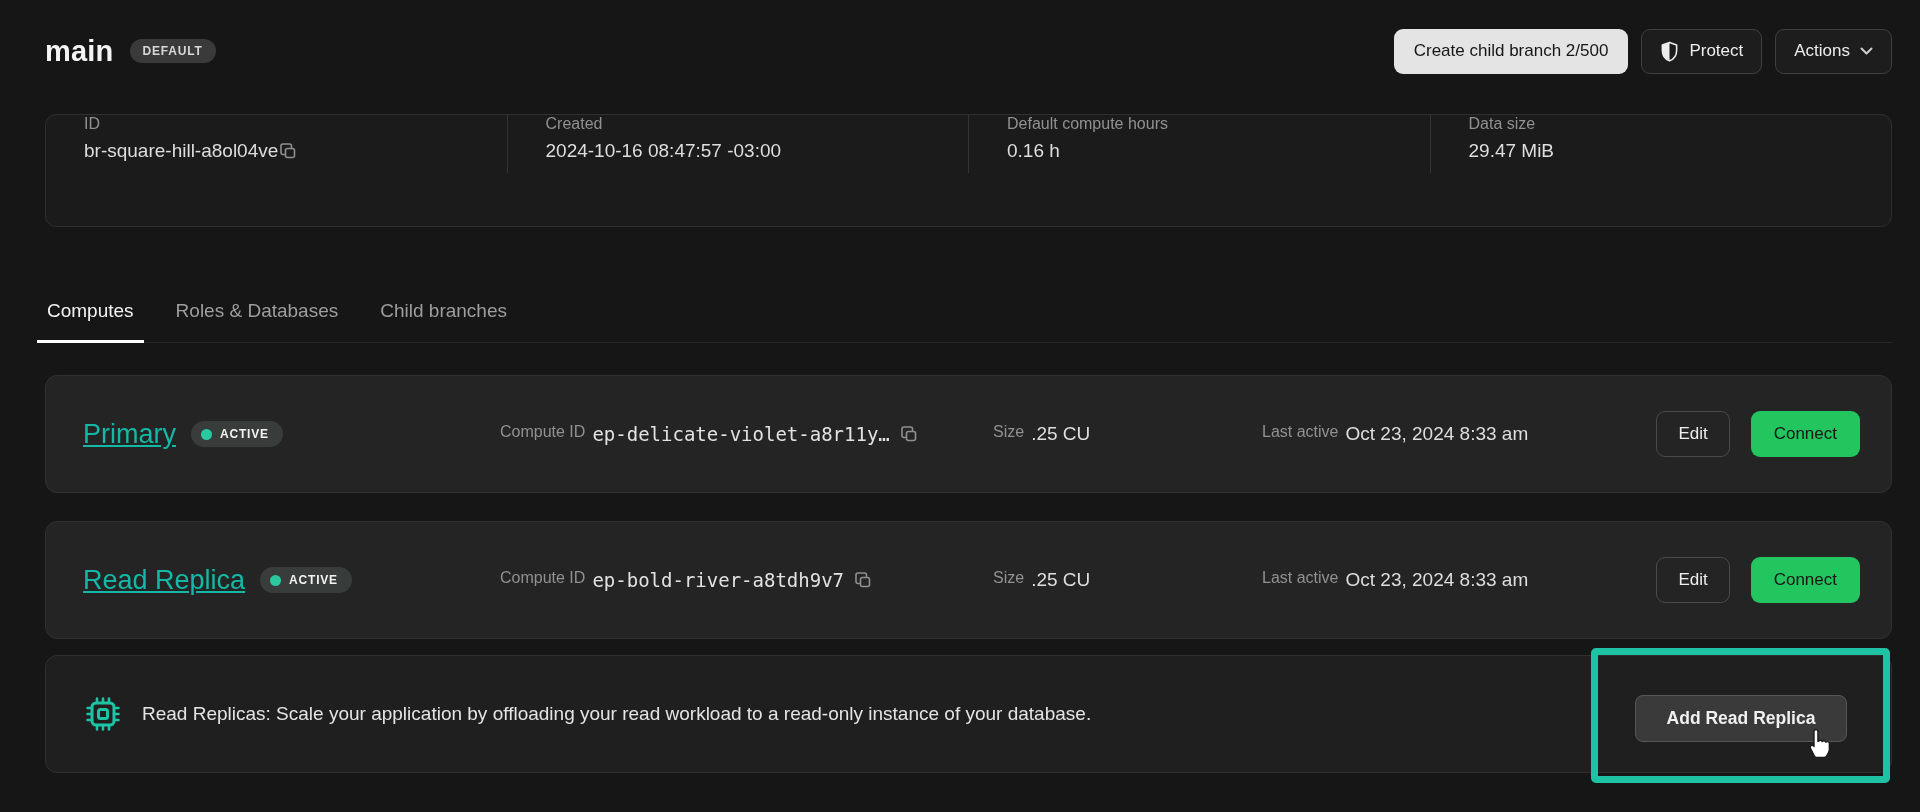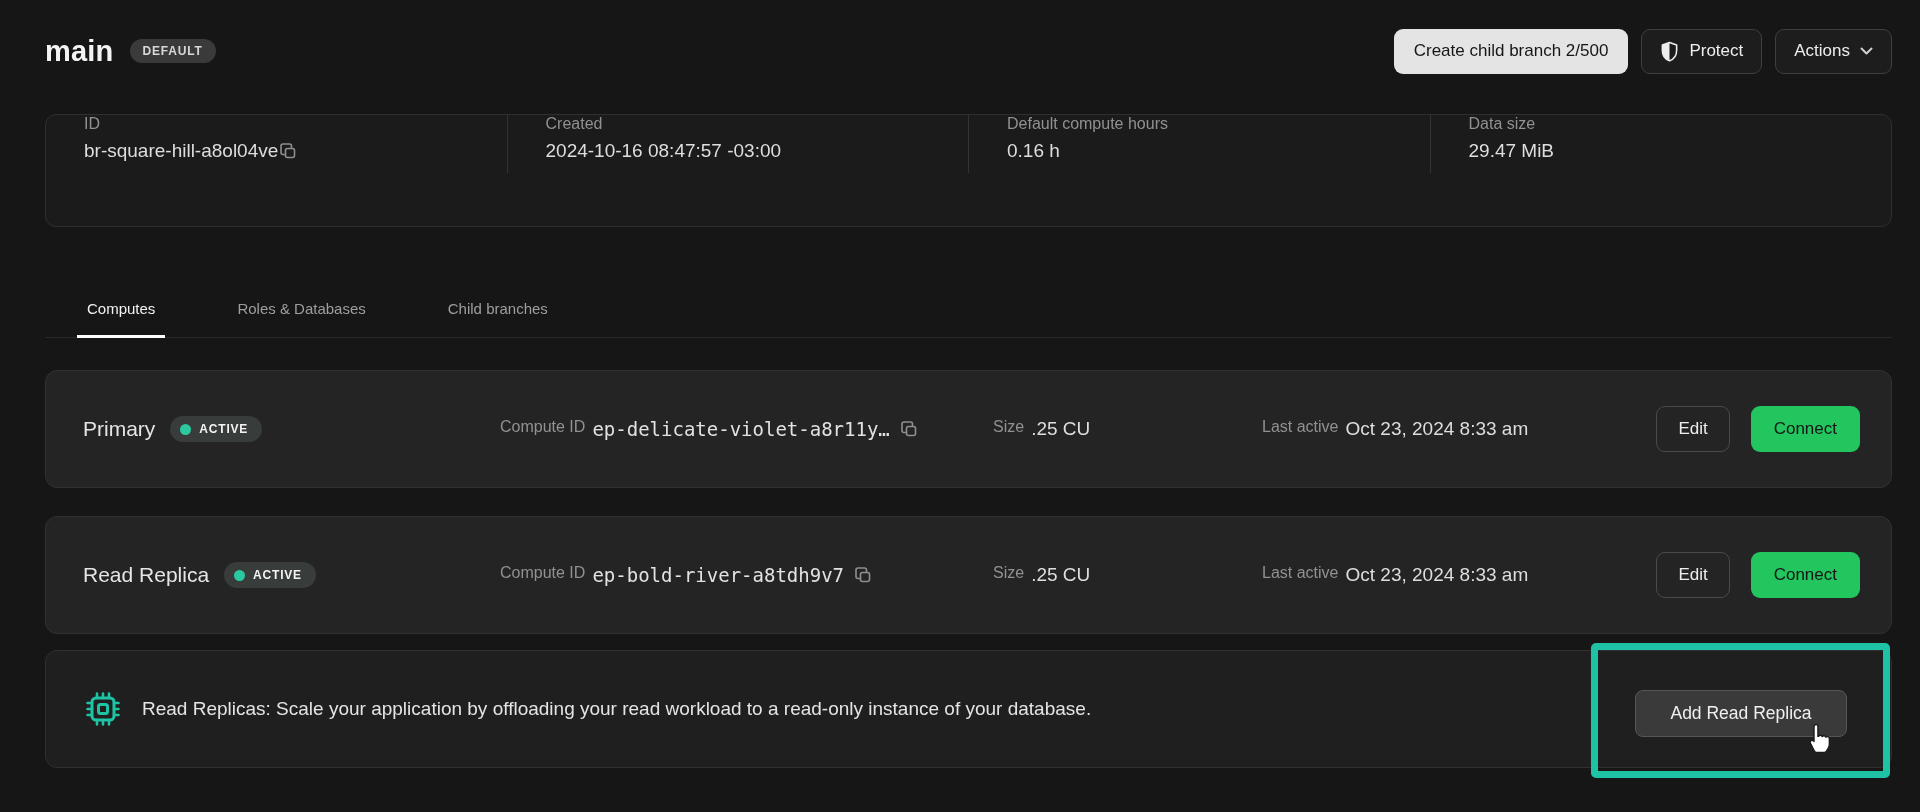--- a/index.html
+++ b/index.html
@@ -38,35 +38,35 @@
   }
   .info-col { flex:1; display:flex; flex-direction:column; gap:7px; min-width:0; }
   .info-divider { width:1px; height:58px; background:#333; margin-right:38px; flex:none; }
   .field-label { font-size:16px; color:#919191; }
   .field-value { font-size:19px; color:#dedede; display:flex; align-items:center; }
 
   .copy-icon { display:inline-flex; color:#8f8f8f; cursor:pointer; flex:none; }
 
   
   .tabs { margin-top:73px; display:flex; gap:38px; border-bottom:1px solid #282828; }
-  .tab { font-size:15px; color:#9e9e9e; padding:0 2px 20px 2px; cursor:pointer; position:relative;margin-left:40px; }
+  .tab { font-size:19px; color:#9e9e9e; padding:0 2px 20px 2px; cursor:pointer; position:relative; }
   .tab.active { color:#f2f2f2; font-weight:500; }
   .tab.active::after {
     content:""; position:absolute; left:-8px; right:-8px; bottom:-1px; height:3px; background:#fff;
   }
 
   
   .compute-row {
     margin-top:32px; height:118px; background:#242424;
     border:1px solid #313131; border-radius:12px;
     display:flex; align-items:center; padding:0 31px 0 37px;
   }
   .compute-row + .compute-row { margin-top:28px; }
   .row-name-group { width:417px; display:flex; align-items:center; gap:15px; flex:none; }
-  .row-name { font-size:21px; font-weight:500; color:#e5e5e5; }
+  .row-name { font-size:27px; font-weight:500; color:#14b8a6;text-decoration:underline; }
   .status-badge {
     background:#383c3b; border-radius:999px; padding:6px 14px 6px 10px;
     display:inline-flex; align-items:center; gap:8px;
     font-size:12px; font-weight:700; letter-spacing:.8px; color:#f3f3f3;
   }
   .status-dot { width:11px; height:11px; border-radius:50%; background:#2bc9a0; }
   .row-col { display:flex; flex-direction:row; gap:7px; min-width:0; }
   .col-compute-id { width:493px; flex:none; }
   .col-size { width:269px; flex:none; }
   .col-last-active { flex:1; }
@@ -86,21 +86,21 @@
   .banner-text { font-size:19px; color:#e4e4e4; }
   .banner-spacer { flex:1; }
 
   .highlight-box {
     position:absolute; right:1px; top:-8px; width:299px; height:135px;
     border:7px solid #1ec3a5; border-radius:5px;
   }
   .btn-add-replica {
     position:absolute; left:37px; top:40px; width:212px; height:47px;
     background:#3a3a3a; border:1px solid #575757; border-radius:8px;
-    color:#f0f0f0; font-size:17.5px; font-weight:400;
+    color:#f0f0f0; font-size:17.5px; font-weight:700;
     display:flex; align-items:center; justify-content:center; cursor:pointer;
   }
   .cursor-icon { position:absolute; left:206px; top:72px; width:30px; height:34px; pointer-events:none; }
 </style>
 </head>
 <body>
 
 <div class="page">
 
   <div class="header-row">

